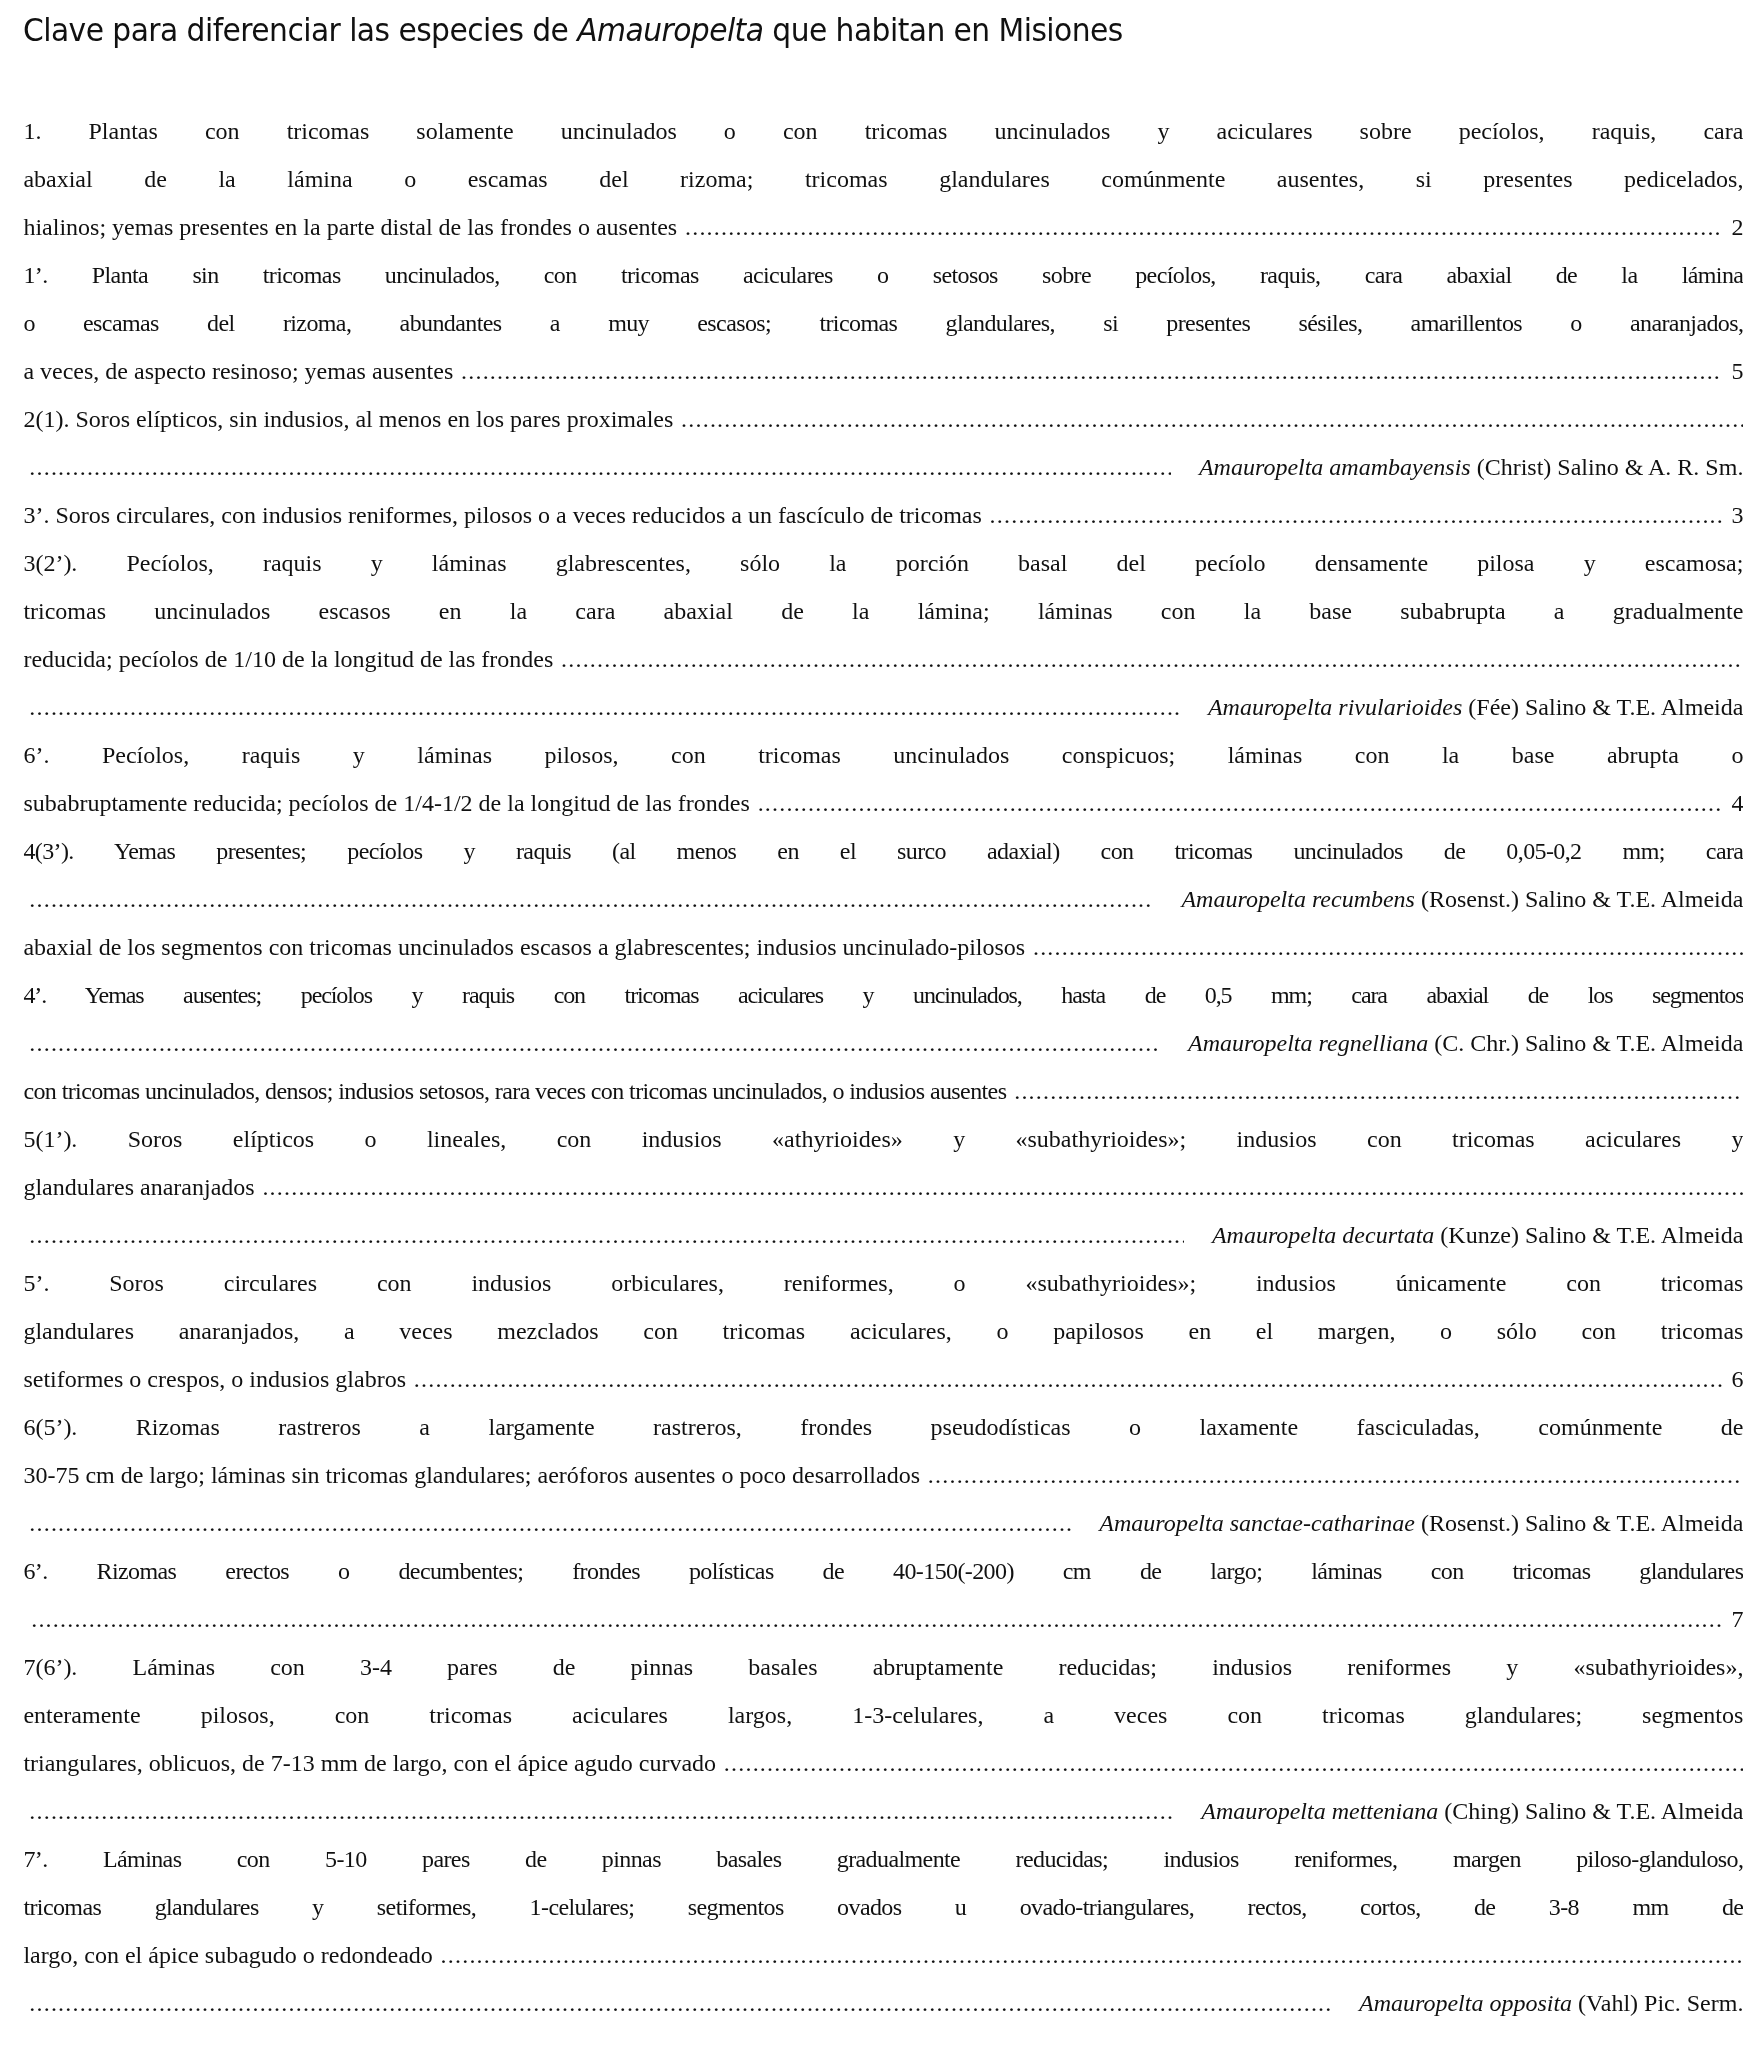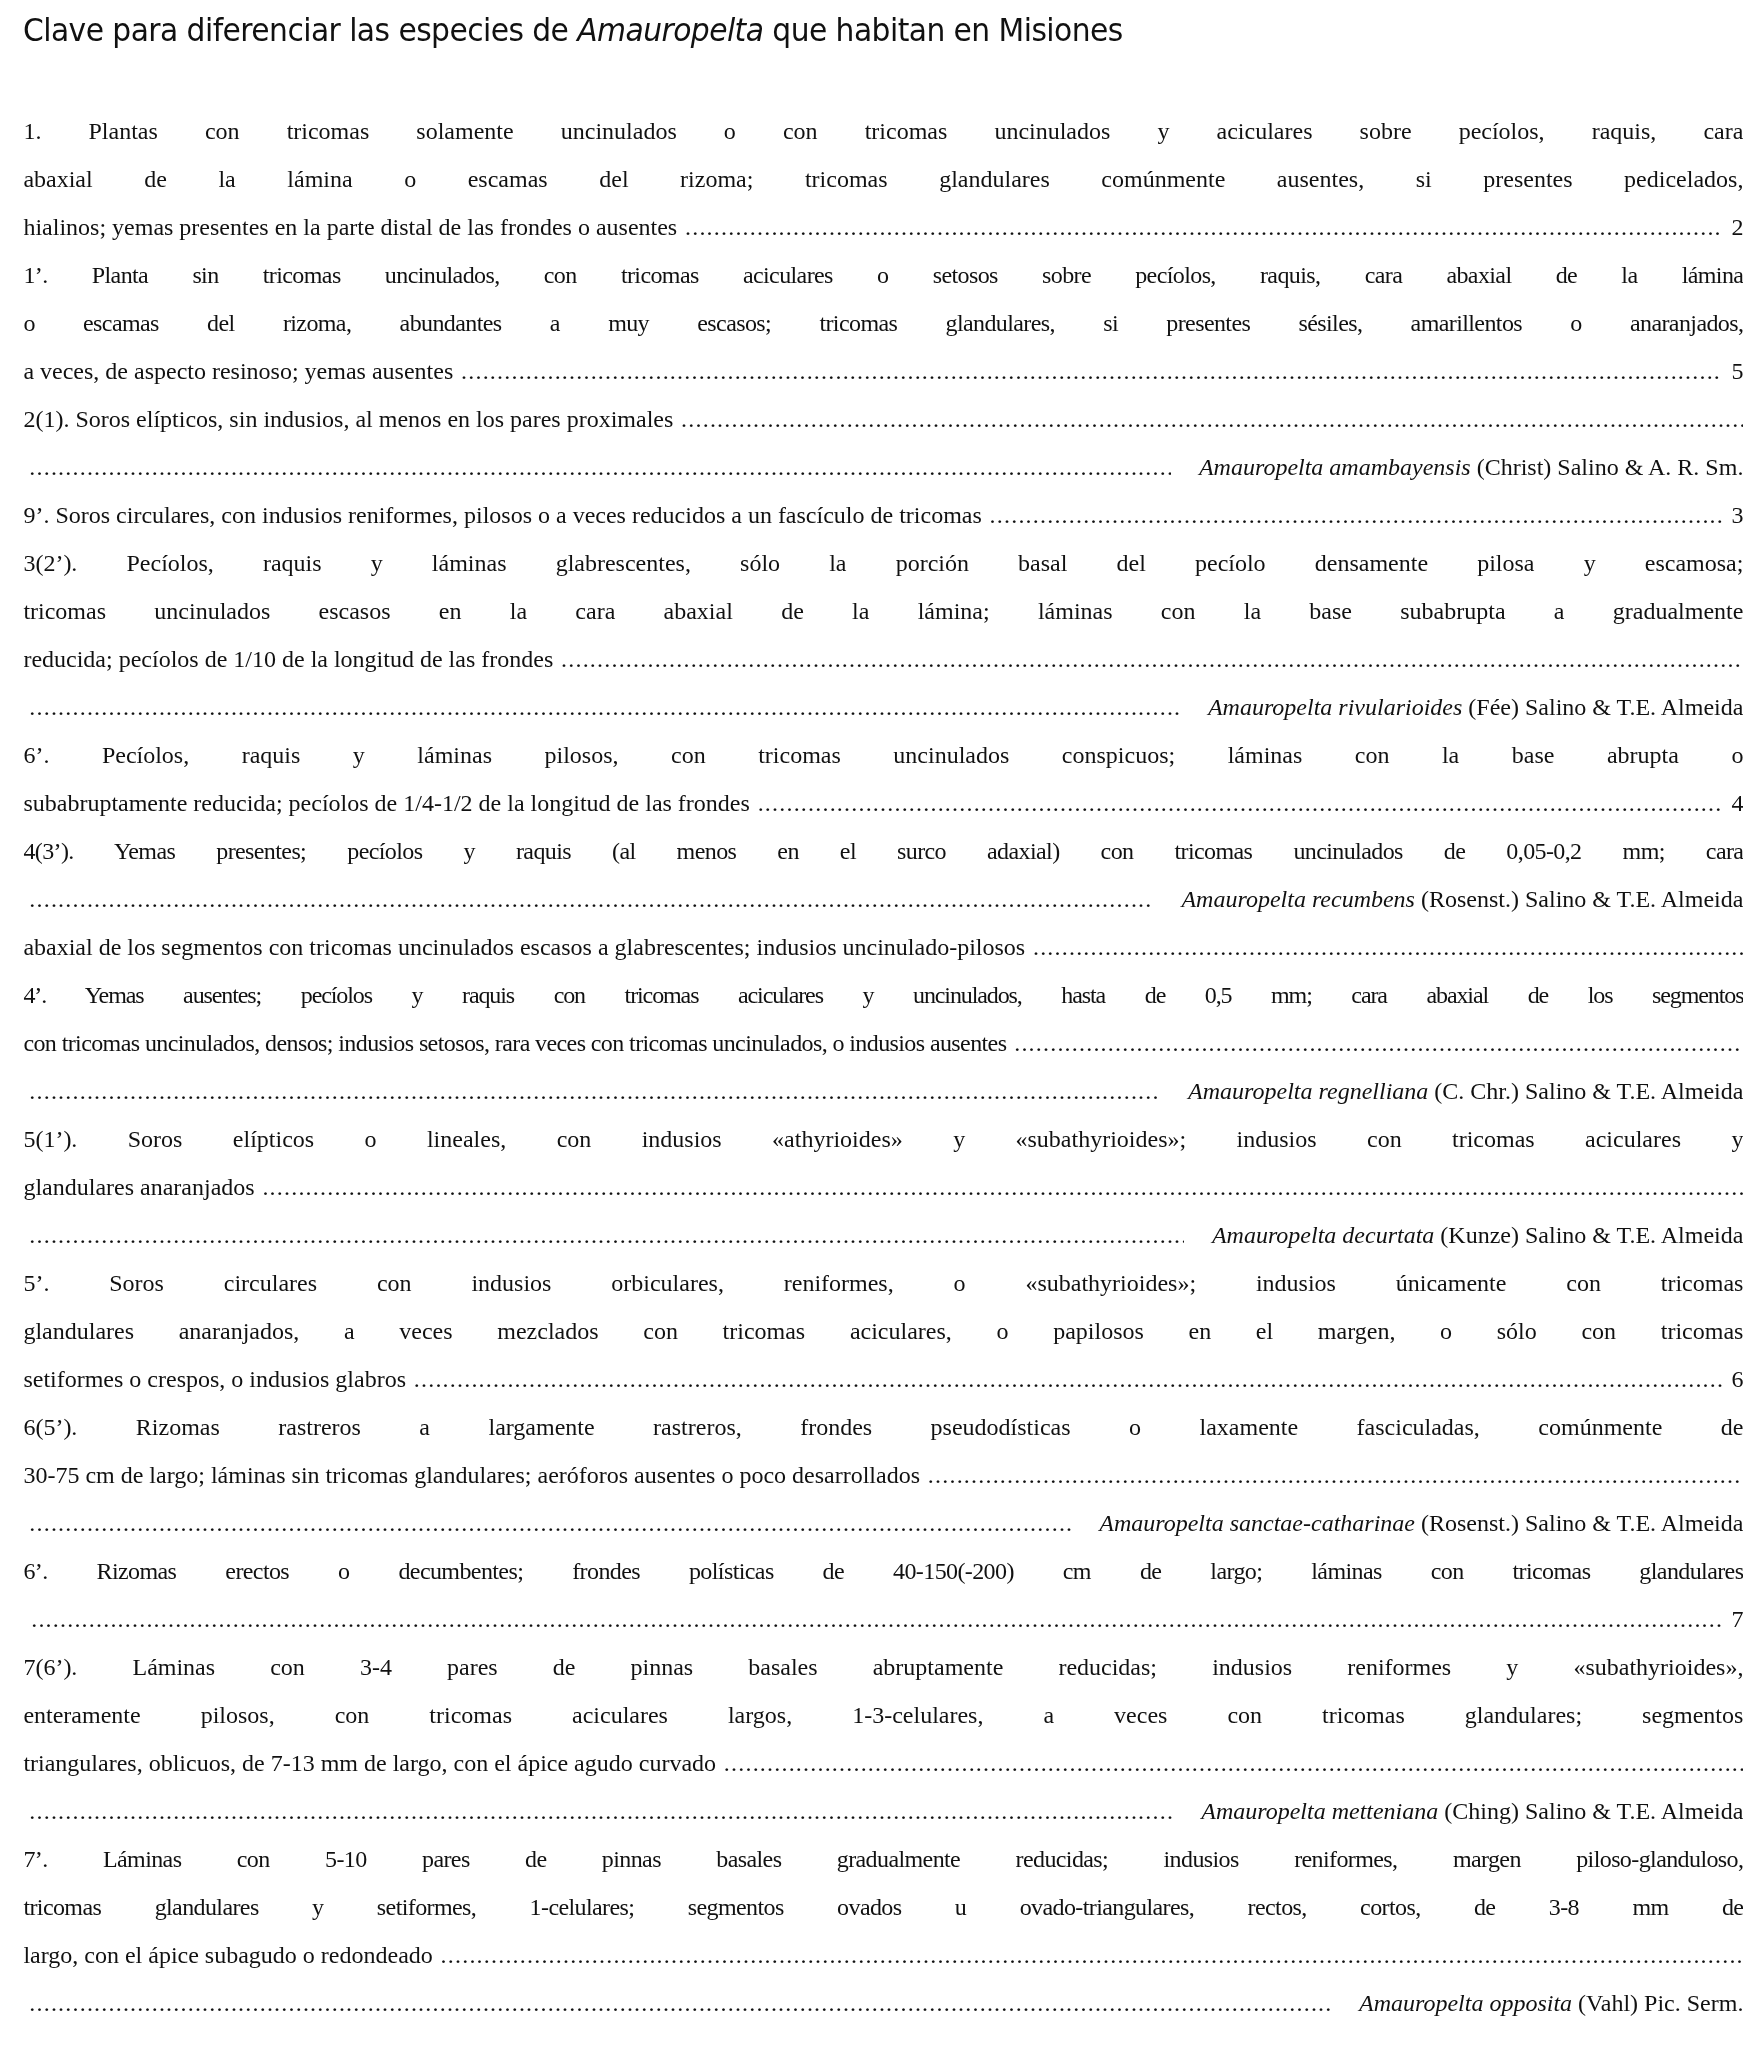--- a/index.html
+++ b/index.html
@@ -63,21 +63,21 @@
     <div class="line lead nonum">
         <span class="t">2(1). Soros elípticos, sin indusios, al menos en los pares proximales</span>
         <span class="dots"></span>
       </div>
     <div class="line species">
         <span class="dots"></span>
         <span class="sp"><i>Amauropelta amambayensis</i><span> (Christ) Salino &amp; A. R. Sm.</span></span>
       </div>
 
     <div class="line lead">
-        <span class="t">9’. Soros circulares, con indusios reniformes, pilosos o a veces reducidos a un fascículo de tricomas</span>
+        <span class="t">3’. Soros circulares, con indusios reniformes, pilosos o a veces reducidos a un fascículo de tricomas</span>
         <span class="dots"></span>
         <span class="num">3</span>
       </div>
 
     <div class="line just">3(2’). Pecíolos, raquis y láminas glabrescentes, sólo la porción basal del pecíolo densamente pilosa y escamosa;</div>
     <div class="line just">tricomas uncinulados escasos en la cara abaxial de la lámina; láminas con la base subabrupta a gradualmente</div>
     <div class="line lead nonum">
         <span class="t">reducida; pecíolos de 1/10 de la longitud de las frondes</span>
         <span class="dots"></span>
       </div>
@@ -97,27 +97,27 @@
     <div class="line species">
         <span class="dots"></span>
         <span class="sp"><i>Amauropelta recumbens</i><span> (Rosenst.) Salino &amp; T.E. Almeida</span></span>
       </div>
     <div class="line lead nonum">
         <span class="t">abaxial de los segmentos con tricomas uncinulados escasos a glabrescentes; indusios uncinulado-pilosos</span>
         <span class="dots"></span>
       </div>
 
     <div class="line just cond2">4’. Yemas ausentes; pecíolos y raquis con tricomas aciculares y uncinulados, hasta de 0,5 mm; cara abaxial de los segmentos</div>
+    <div class="line species">
+        <span class="dots"></span>
+        <span class="sp"><i>Amauropelta regnelliana</i><span> (C. Chr.) Salino &amp; T.E. Almeida</span></span>
+      </div>
     <div class="line lead nonum cond">
         <span class="t">con tricomas uncinulados, densos; indusios setosos, rara veces con tricomas uncinulados, o indusios ausentes</span>
         <span class="dots"></span>
-      </div>
-    <div class="line species">
-        <span class="dots"></span>
-        <span class="sp"><i>Amauropelta regnelliana</i><span> (C. Chr.) Salino &amp; T.E. Almeida</span></span>
       </div>
 
     <div class="line just">5(1’). Soros elípticos o lineales, con indusios «athyrioides» y «subathyrioides»; indusios con tricomas aciculares y</div>
     <div class="line lead nonum">
         <span class="t">glandulares anaranjados</span>
         <span class="dots"></span>
       </div>
     <div class="line species">
         <span class="dots"></span>
         <span class="sp"><i>Amauropelta decurtata</i><span> (Kunze) Salino &amp; T.E. Almeida</span></span>

